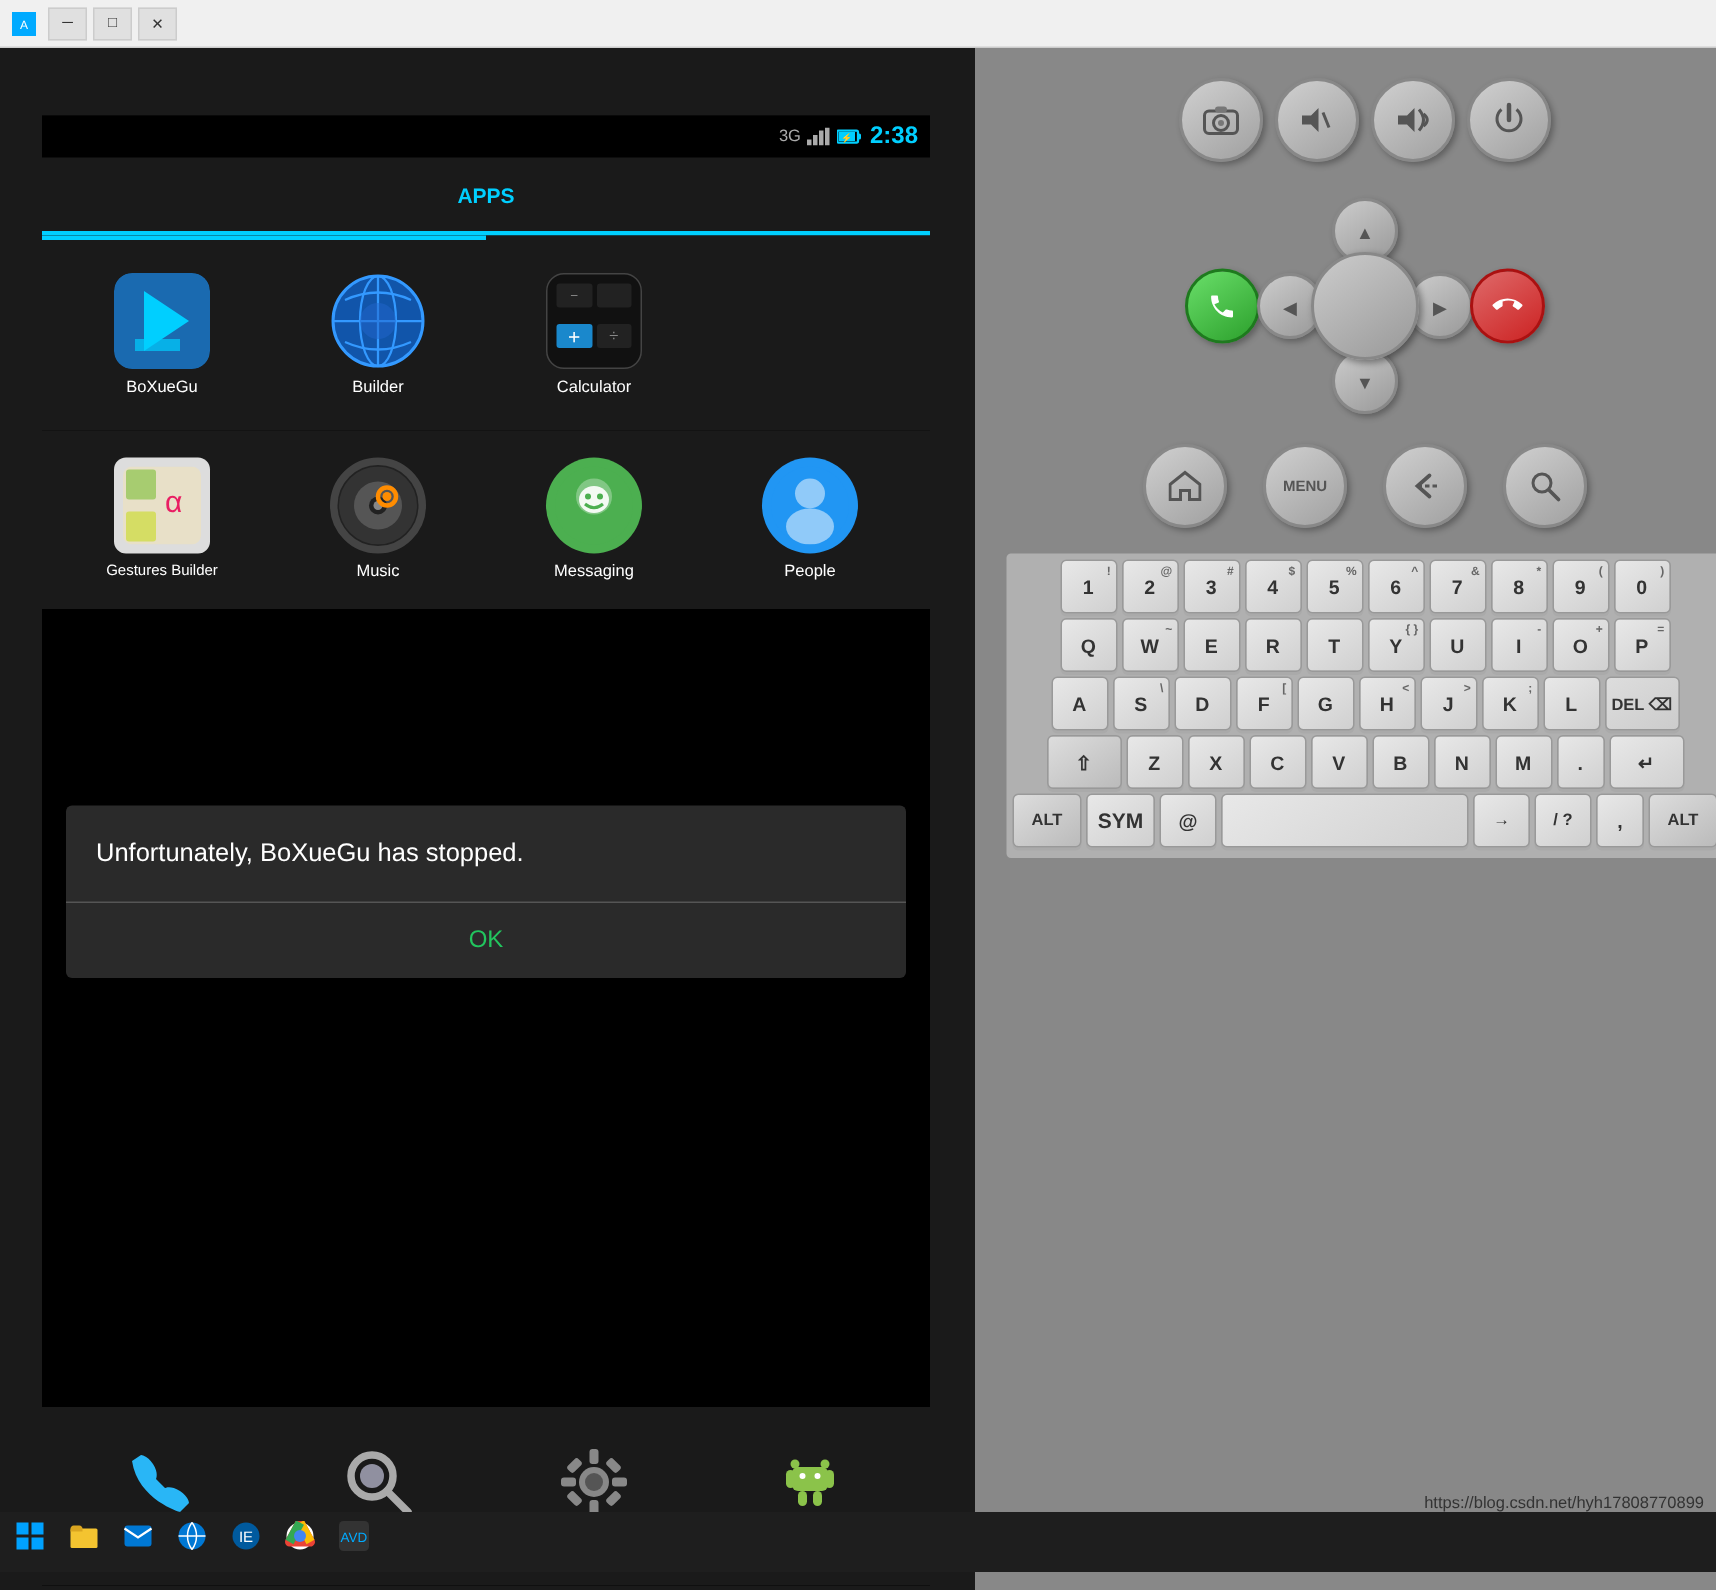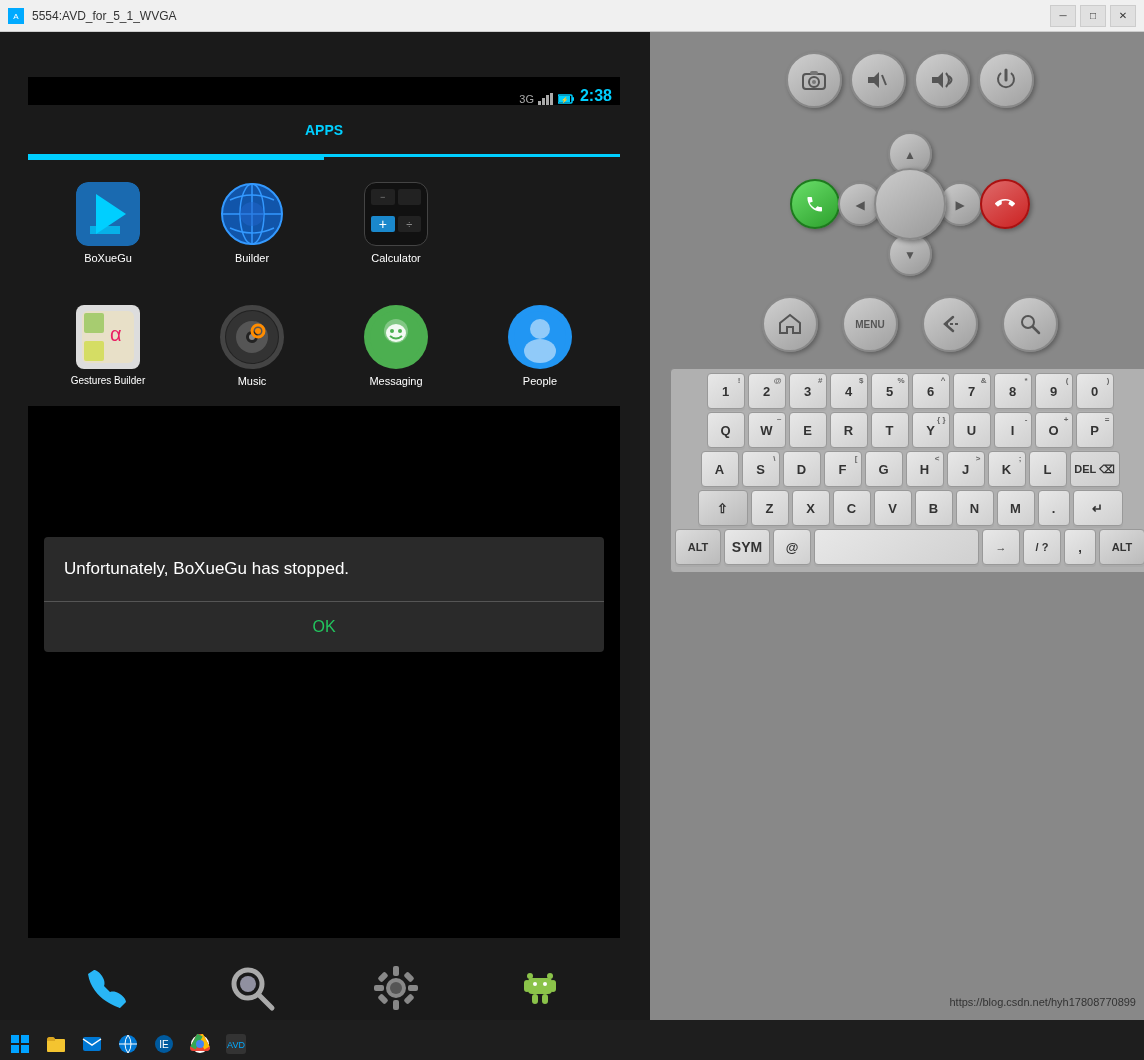--- a/index.html
+++ b/index.html
@@ -73,21 +73,21 @@
       background: #000;
       overflow: hidden;
     }
 
     
     .status-bar {
       width: 100%;
       height: 28px;
       background: #000;
       display: flex;
-      align-items: flex-end;
+      align-items: center;
       justify-content: flex-end;
       padding: 0 8px;
       gap: 4px;
     }
     .status-bar-time {
       color: #00cfff;
       font-size: 16px;
       font-weight: bold;
     }
     .network-label {
@@ -318,27 +318,27 @@
     .kb-key.enter-key { min-width: 50px; }
     .kb-key.shift-key { min-width: 50px; background: linear-gradient(145deg, #ddd, #bbb); }
     .kb-key.space-key { flex: 1; min-width: 120px; }
     .kb-key.alt-key { min-width: 46px; background: linear-gradient(145deg, #ddd, #bbb); font-size: 11px; }
     .kb-key.sym-key { min-width: 46px; font-size: 14px; }
     .kb-key.comma-key { min-width: 32px; }
 
     
     .taskbar {
       position: fixed;
-      bottom: 0;
+      bottom: 12px;
       left: 0;
       width: 100%;
       height: 40px;
       background: #1e1e1e;
       display: flex;
-      align-items: flex-end;
+      align-items: flex-start;
       padding: 0 4px;
       gap: 4px;
       z-index: 100;
     }
     .taskbar-item {
       width: 32px;
       height: 32px;
       display: flex;
       align-items: center;
       justify-content: center;
@@ -386,21 +386,20 @@
 </head>
 <body>
 
 <div class="title-bar">
   <div class="title-bar-icon">
     <svg width="14" height="14" viewBox="0 0 14 14">
         <rect x="1" y="1" width="12" height="12" rx="2" fill="#00aaff"></rect>
         <text x="7" y="10" font-size="8" text-anchor="middle" fill="white">A</text>
       </svg>
   </div>
-  <span class="title-bar-text">5554:AVD_for_5_1_WVGA</span>
   <div class="title-bar-controls">
     <div class="tb-btn">─</div>
     <div class="tb-btn">□</div>
     <div class="tb-btn close">✕</div>
   </div>
 </div>
 
 <div class="main-content">
 
   <div class="phone-container">

